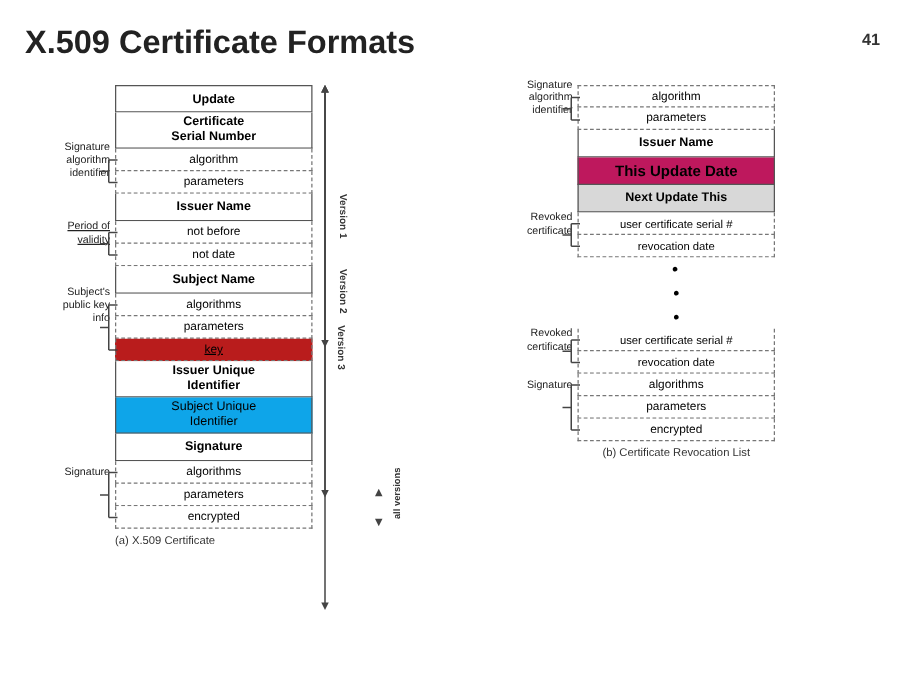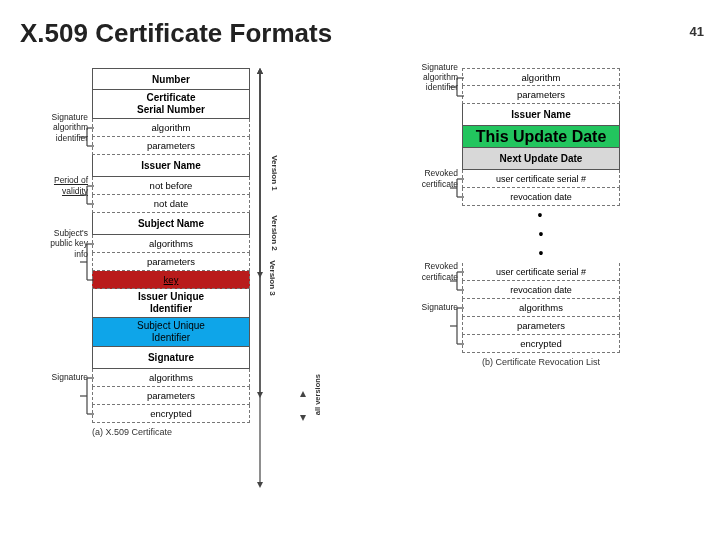--- a/index.html
+++ b/index.html
@@ -48,21 +48,21 @@
 <div class="page-num">41</div>
 
 <div class="page-title">X.509 Certificate Formats</div>
 
 <div class="main-content">
 
   <div style="position:absolute; left:10px; top:8px; width:320px;">
 
     <div style="position:relative; margin-left:82px; width:158px;">
 
-      <div style="border:1.5px solid #555; text-align:center; padding:3px 2px; font-size:10px; font-weight:bold; background:#fff; min-height:22px; display:flex; align-items:center; justify-content:center;">Number</div>
+      <div style="border:1.5px solid #555; text-align:center; padding:3px 2px; font-size:10px; font-weight:bold; background:#fff; min-height:22px; display:flex; align-items:center; justify-content:center;">Update</div>
 
       <div style="border:1.5px solid #555; border-top:none; text-align:center; padding:2px 2px; font-size:10px; font-weight:bold; background:#fff; min-height:28px; display:flex; align-items:center; justify-content:center; line-height:1.2;">Certificate<br>Serial Number</div>
 
       <div style="position:relative; border:1.5px dashed #777; border-top:none; text-align:center; padding:2px; font-size:9.5px; background:#fff; min-height:18px; display:flex; align-items:center; justify-content:center;">
         algorithm
         
         <div style="position:absolute; left:-80px; width:75px; text-align:right; font-size:8.5px; line-height:1.2; color:#222;">Signature<br>algorithm<br>identifier</div>
         
         <svg style="position:absolute; left:-9px; top:0; width:12px; height:36px; overflow:visible;">
           <line x1="10" y1="9" x2="3" y2="9" stroke="#444" stroke-width="1.2"></line>
@@ -177,23 +177,23 @@
           <line x1="3" y1="9" x2="3" y2="27" stroke="#444" stroke-width="1.2"></line>
           <line x1="3" y1="27" x2="10" y2="27" stroke="#444" stroke-width="1.2"></line>
           <line x1="3" y1="18" x2="-4" y2="18" stroke="#444" stroke-width="1.2"></line>
         </svg>
       </div>
 
       <div style="border:1.5px dashed #777; border-top:none; text-align:center; padding:2px; font-size:9.5px; background:#fff; min-height:18px; display:flex; align-items:center; justify-content:center;">parameters</div>
 
       <div style="border:1.5px solid #555; border-top:none; text-align:center; padding:3px 2px; font-size:10px; font-weight:bold; background:#fff; min-height:22px; display:flex; align-items:center; justify-content:center;">Issuer Name</div>
 
-      <div style="border:1.5px solid #555; border-top:none; text-align:center; padding:1px 2px; font-size:16px; font-weight:bold; background:#22c55e; min-height:22px; display:flex; align-items:center; justify-content:center;">This Update Date</div>
-
-      <div style="border:1.5px solid #555; border-top:none; text-align:center; padding:3px 2px; font-size:10px; font-weight:bold; background:#d8d8d8; min-height:22px; display:flex; align-items:center; justify-content:center;">Next Update Date</div>
+      <div style="border:1.5px solid #555; border-top:none; text-align:center; padding:1px 2px; font-size:12px; font-weight:bold; background:#be185d; min-height:22px; display:flex; align-items:center; justify-content:center;">This Update Date</div>
+
+      <div style="border:1.5px solid #555; border-top:none; text-align:center; padding:3px 2px; font-size:10px; font-weight:bold; background:#d8d8d8; min-height:22px; display:flex; align-items:center; justify-content:center;">Next Update This</div>
 
       <div style="position:relative; border:1.5px dashed #777; border-top:none; text-align:center; padding:2px; font-size:9px; background:#fff; min-height:18px; display:flex; align-items:center; justify-content:center;">
         user certificate serial #
         <div style="position:absolute; left:-70px; width:65px; text-align:right; font-size:8.5px; line-height:1.2; color:#222;">Revoked<br>certificate</div>
         <svg style="position:absolute; left:-9px; top:0; width:12px; height:36px; overflow:visible;">
           <line x1="10" y1="9" x2="3" y2="9" stroke="#444" stroke-width="1.2"></line>
           <line x1="3" y1="9" x2="3" y2="27" stroke="#444" stroke-width="1.2"></line>
           <line x1="3" y1="27" x2="10" y2="27" stroke="#444" stroke-width="1.2"></line>
           <line x1="3" y1="18" x2="-4" y2="18" stroke="#444" stroke-width="1.2"></line>
         </svg>

